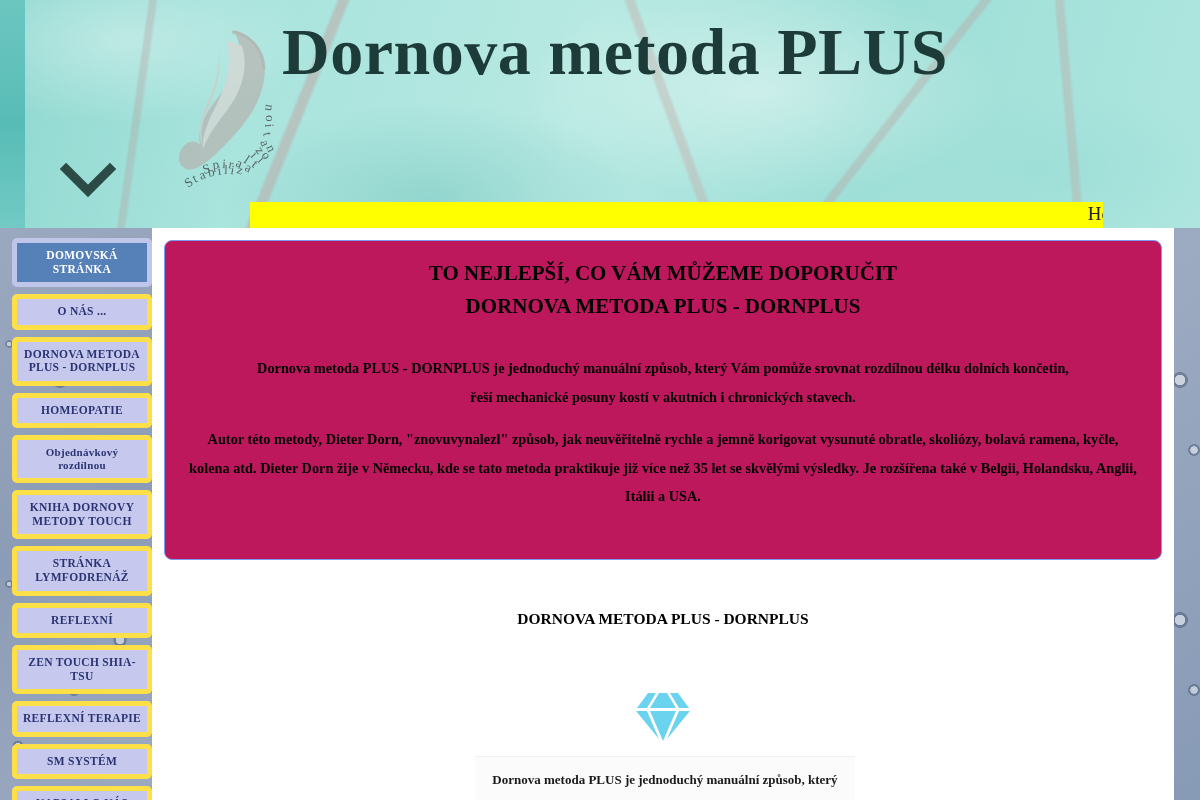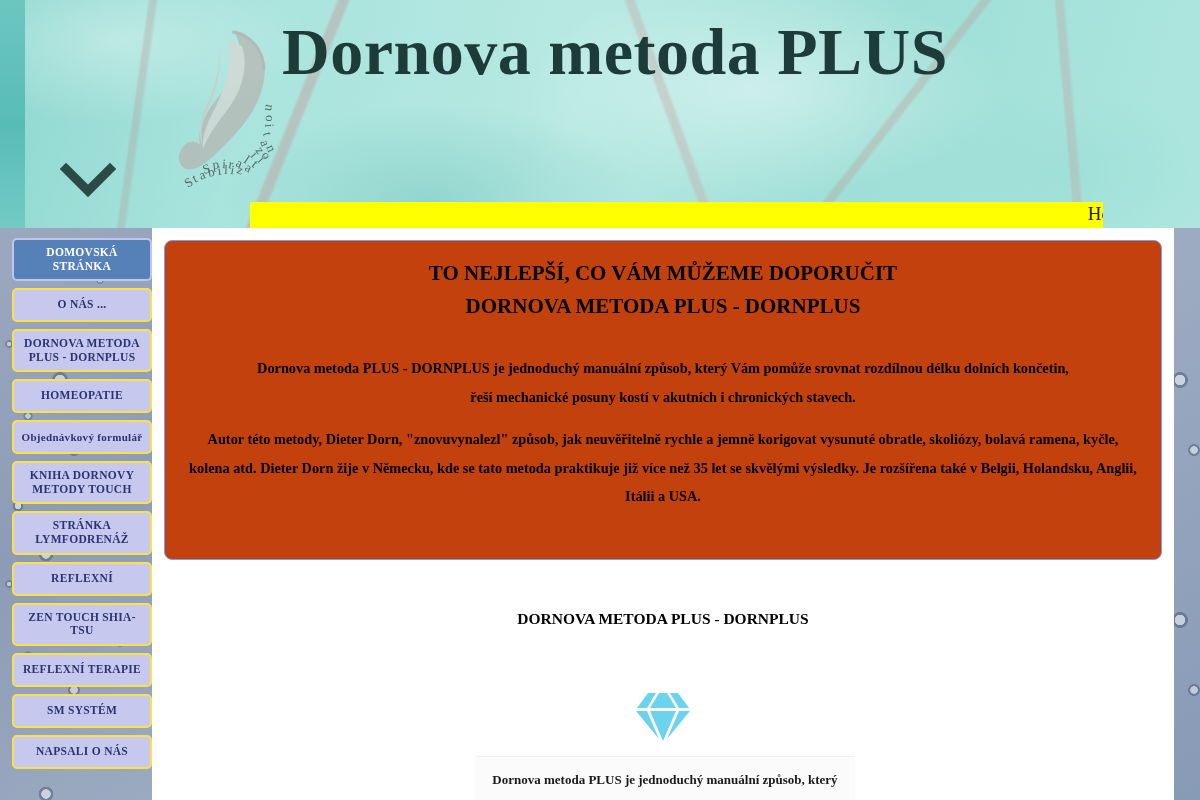--- a/index.html
+++ b/index.html
@@ -114,21 +114,21 @@
   #sidebar {
     position: absolute;
     left: 12px; top: 238px;
     width: 140px;
     z-index: 5;
   }
   .menu-item {
     width: 140px;
     min-height: 34px;
     margin-bottom: 7px;
-    border: 2px solid #fde047;
+    border: 5px solid #fde047;
     border-radius: 5px;
     background: #c6c8ee;
     color: #2b3472;
     font-family: "Liberation Serif", serif;
     font-size: 11.5px;
     font-weight: bold;
     letter-spacing: .3px;
     display: flex;
     align-items: center;
     justify-content: center;
@@ -152,21 +152,21 @@
     width: 1022px; height: 572px;
     background: #ffffff;
     overflow: hidden;
   }
   #intro-box {
     position: absolute;
     left: 12px; top: 12px;
     width: 998px; height: 320px;
     border: 1px solid #7b9cf0;
     border-radius: 8px;
-    background: #c2410c;
+    background: #be185d;
     padding: 16px 24px;
   }
   .headline {
     text-align: center;
     font-family: "Liberation Serif", serif;
     font-weight: bold;
     color: #000000;
     font-size: 21px;
     line-height: 1.55;
   }
@@ -289,21 +289,21 @@
     <div class="menu-item">
       <span>O NÁS ...</span>
     </div>
     <div class="menu-item">
       <span>DORNOVA METODA PLUS - DORNPLUS</span>
     </div>
     <div class="menu-item">
       <span>HOMEOPATIE</span>
     </div>
     <div class="menu-item mixedcase">
-      <span>Objednávkový formulář</span>
+      <span>Objednávkový rozdílnou</span>
     </div>
     <div class="menu-item">
       <span>KNIHA DORNOVY METODY TOUCH</span>
     </div>
     <div class="menu-item">
       <span>STRÁNKA LYMFODRENÁŽ</span>
     </div>
     <div class="menu-item">
       <span>REFLEXNÍ</span>
     </div>

